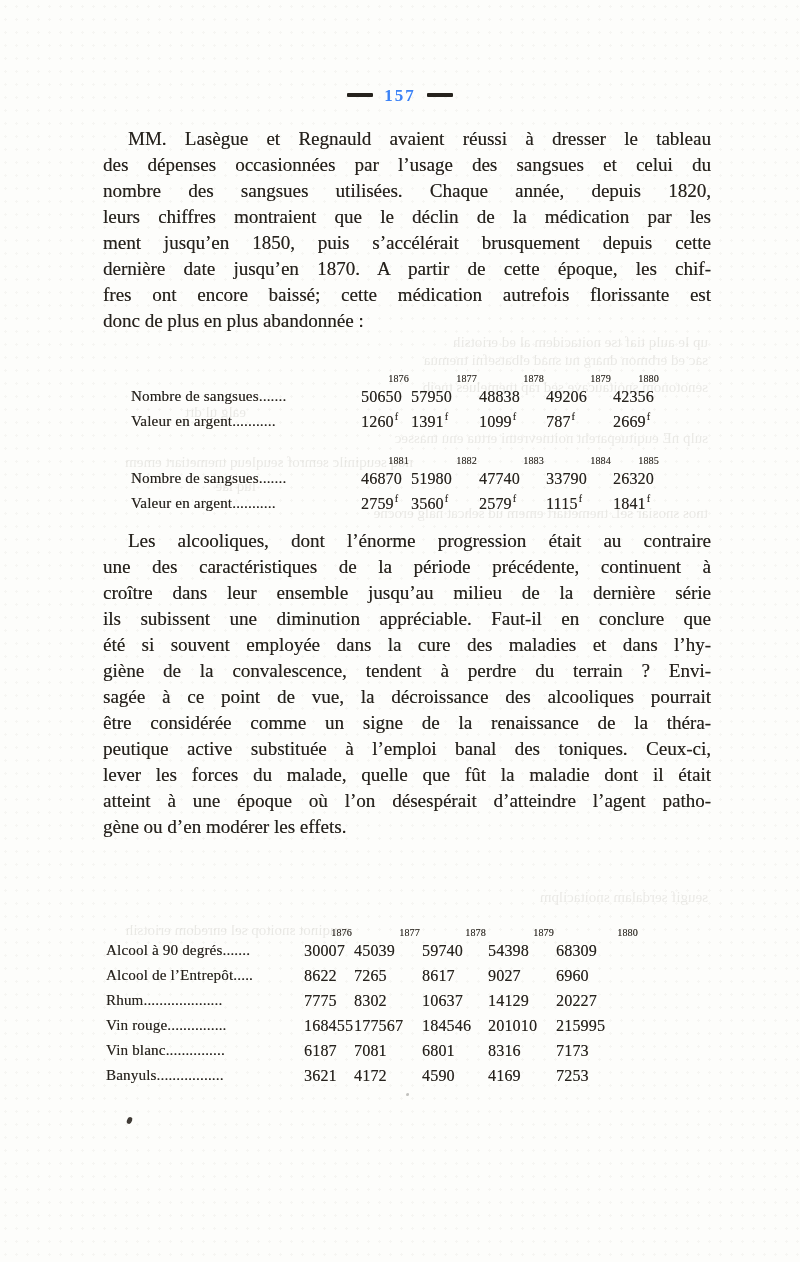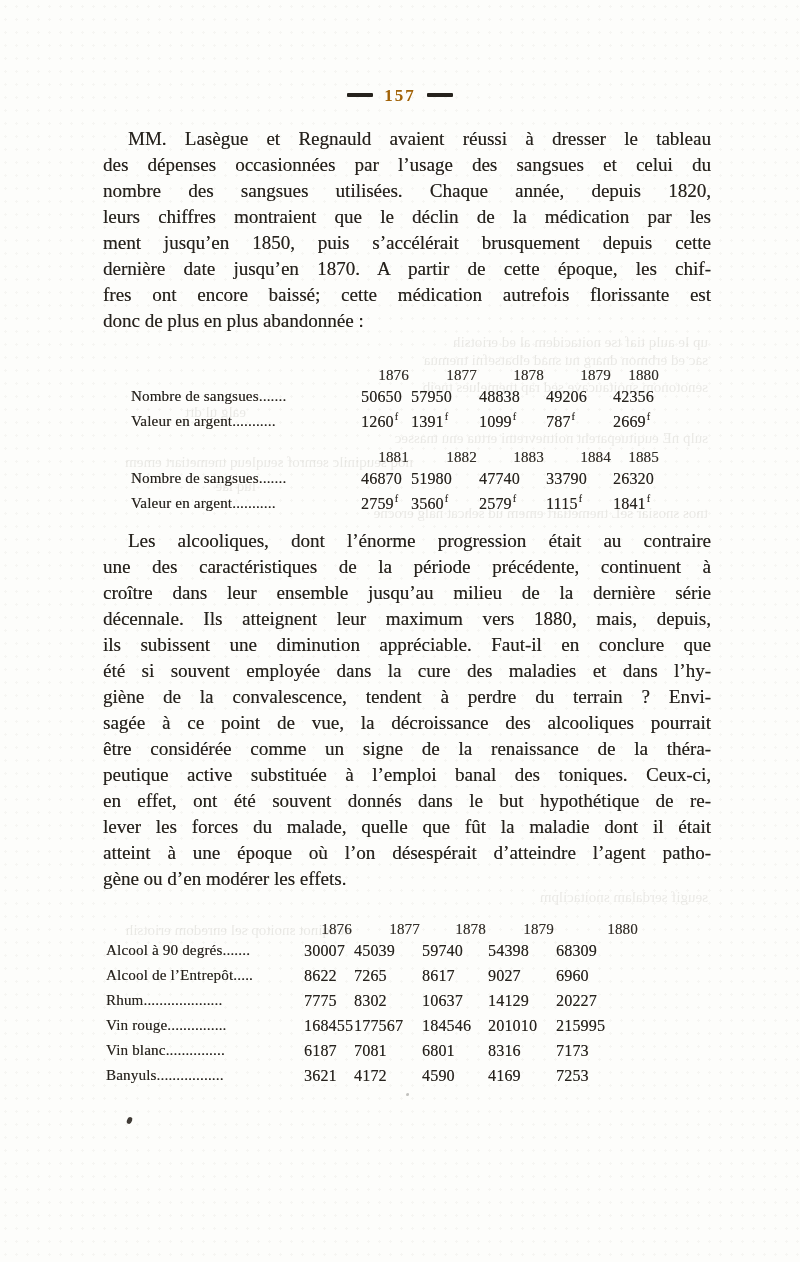--- a/index.html
+++ b/index.html
@@ -9,21 +9,21 @@
     font-family:"Liberation Serif","DejaVu Serif",serif;
   }
   .page::before{
     content:"";position:absolute;inset:0;pointer-events:none;
     background-image:radial-gradient(circle, rgba(90,80,60,.045) 1px, transparent 1.4px);
     background-size:11px 13px;
   }
   
   .page-number{
     position:absolute;top:86px;left:0;width:100%;text-align:center;
-    font-size:17px;font-weight:bold;letter-spacing:2px;color:#a16207;
+    font-size:17px;font-weight:bold;letter-spacing:2px;color:#3b82f6;
   }
   .pn-dash{
     display:inline-block;width:26px;height:3.4px;background:#26221d;
     vertical-align:middle;margin:0 11px 4px 11px;border-radius:1px;
   }
   
   .para{position:absolute;width:608px;left:103px;font-size:19px;line-height:26px;}
   .para .line{
     text-align:justify;text-align-last:justify;white-space:normal;
     text-shadow:0.2px 0.3px 0.45px rgba(35,30,22,.55);
@@ -33,21 +33,21 @@
   
   table.stat{position:absolute;border-collapse:collapse;table-layout:fixed;}
   table.stat td{
     padding:0;height:25px;white-space:nowrap;overflow:hidden;
     font-size:16px;letter-spacing:.2px;vertical-align:middle;
     text-shadow:0.2px 0.3px 0.4px rgba(35,30,22,.5);
   }
   table.stat td.label{text-align:left;font-size:15px;}
   table.stat td.num{}
   table.stat thead td{height:20px;vertical-align:bottom;}
-  table.stat thead td.year{font-size:15px;text-align:right;padding-right:2px;color:#322e28;}
+  table.stat thead td.year{font-size:10px;text-align:right;padding-right:2px;color:#322e28;}
   sup.fr{font-size:10px;vertical-align:super;line-height:0;margin-left:1px;}
   
   .ghost{
     position:absolute;transform:scaleX(-1);filter:blur(.6px);opacity:.13;
     color:#6d675a;font-size:15px;white-space:nowrap;overflow:hidden;pointer-events:none;
   }
   
   .speck{position:absolute;background:#2b2620;border-radius:60% 40% 55% 45%;}
 </style>
 </head>
@@ -156,28 +156,26 @@
           <td class="num">1115<sup class="fr">f</sup></td>
           <td class="num">1841<sup class="fr">f</sup></td>
         </tr>
       </tbody>
     </table>
 
   <div class="para" style="top:528px;">
     <div class="line indent">Les alcooliques, dont l’énorme progression était au contraire</div>
     <div class="line">une des caractéristiques de la période précédente, continuent à</div>
     <div class="line">croître dans leur ensemble jusqu’au milieu de la dernière série</div>
-    <div class="line">décennale. Ils atteignent leur maximum vers 1880, mais, depuis,</div>
     <div class="line">ils subissent une diminution appréciable. Faut-il en conclure que</div>
     <div class="line">été si souvent employée dans la cure des maladies et dans l’hy-</div>
     <div class="line">giène de la convalescence, tendent à perdre du terrain ? Envi-</div>
     <div class="line">sagée à ce point de vue, la décroissance des alcooliques pourrait</div>
     <div class="line">être considérée comme un signe de la renaissance de la théra-</div>
     <div class="line">peutique active substituée à l’emploi banal des toniques. Ceux-ci,</div>
-    <div class="line">en effet, ont été souvent donnés dans le but hypothétique de re-</div>
     <div class="line">lever les forces du malade, quelle que fût la maladie dont il était</div>
     <div class="line">atteint à une époque où l’on désespérait d’atteindre l’agent patho-</div>
     <div class="line last">gène ou d’en modérer les effets.</div>
   </div>
 
   <table class="stat" style="top:918px;left:106px;">
       <colgroup>
         <col style="width: 198px;">
         <col style="width: 50px;">
         <col style="width: 68px;">

